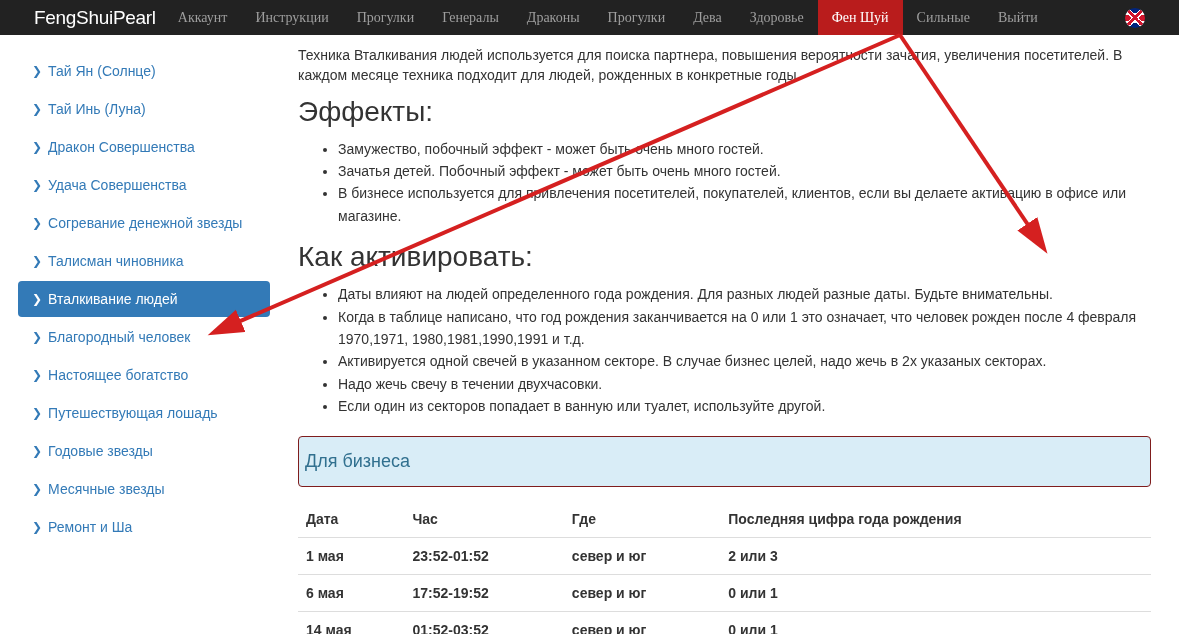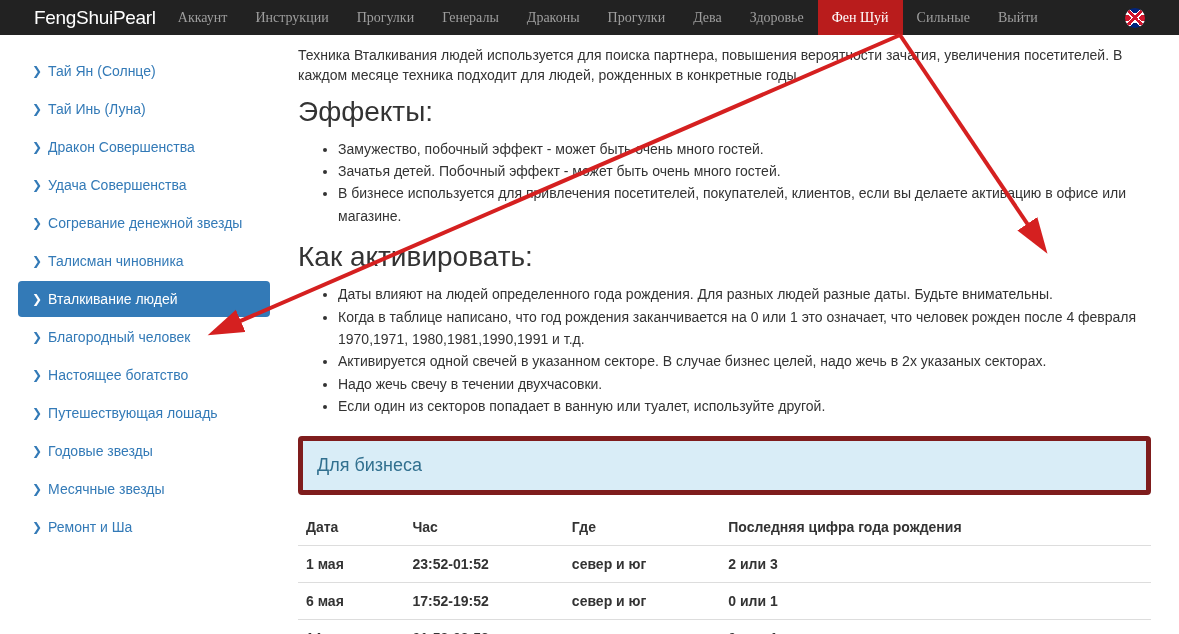--- a/index.html
+++ b/index.html
@@ -16,21 +16,21 @@
   .layout { display: flex; }
   .sidebar { width: 288px; padding: 18px 18px 18px 18px; flex-shrink: 0; }
   .sb-item { display: flex; align-items: center; padding: 10px 14px; color: #337ab7; font-size: 14px; cursor: pointer; border-radius: 4px; margin-bottom: 2px; }
   .sb-item.active { background: #337ab7; color: #fff; }
   .chev { margin-right: 6px; font-size: 12px; }
   .main { flex: 1; padding: 10px 28px 20px 10px; min-width: 0; }
   .p { color: #333; margin: 0 0 10px 0; line-height: 1.45; }
   h3 { font-size: 28px; font-weight: 500; margin: 8px 0 10px 0; color: #333; }
   ul.b { padding-left: 40px; margin-bottom: 14px; }
   ul.b li { line-height: 1.6; }
-  .alert { background: #d9edf7; border: 5px solid #7f1d1d; color: #31708f; border-radius: 4px; padding: 14px 14px; font-size: 18px; margin: 18px 0 14px 0; }
+  .alert { background: #d9edf7; border: 1px solid #7f1d1d; color: #31708f; border-radius: 4px; padding: 14px 6px; font-size: 18px; margin: 18px 0 14px 0; }
   table { width: 100%; border-collapse: collapse; }
   th, td { text-align: left; padding: 10px 8px; font-weight: 700; border-top: 1px solid #ddd; color: #333; }
   thead th { border-top: none; }
   .overlay { position: absolute; left:0; top:0; width:1179px; height:634px; pointer-events:none; }
 </style>
 </head>
 <body>
 
 <div class="navbar">
   <div class="brand">FengShuiPearl</div>

